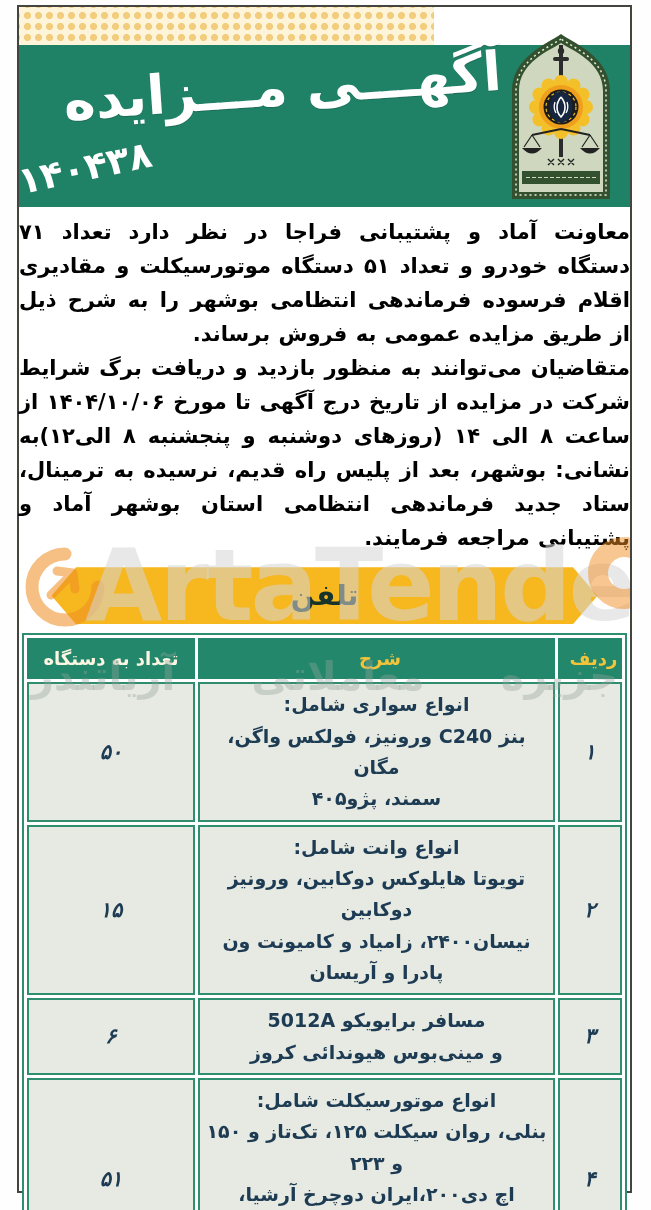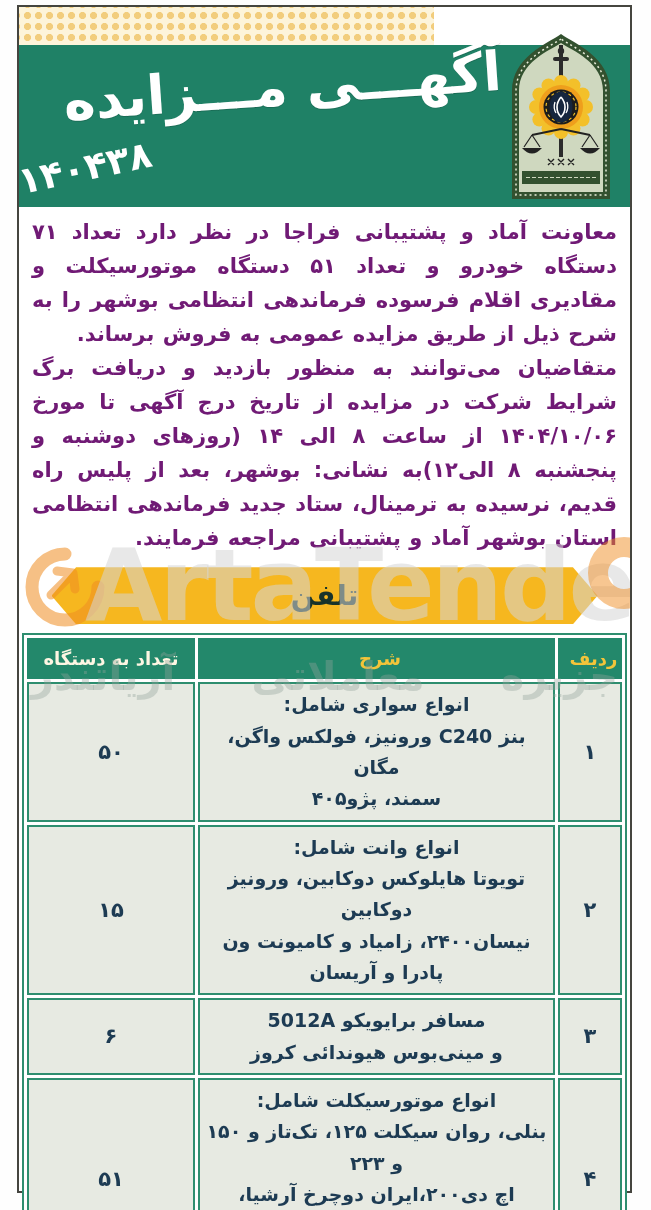--- a/index.html
+++ b/index.html
@@ -23,39 +23,39 @@
          transform:rotate(-4deg);text-shadow:0 1px 0 rgba(0,0,0,.15);}
   .ad-number{position:absolute;left:4px;bottom:4px;color:#ffffff;font-size:37px;
          font-weight:bold;letter-spacing:3px;transform:rotate(-12deg);transform-origin:left bottom;}
   .ribbon{background:#f6b71f;display:flex;align-items:center;justify-content:center;}
   .city{position:absolute;left:122px;top:114px;width:216px;height:46px;z-index:3;
         clip-path:polygon(7% 0,93% 0,100% 50%,93% 100%,7% 100%,0 50%);
         color:#147a5a;font-size:26px;font-weight:bold;}
   .emblem{position:absolute;right:8px;top:-14px;width:122px;height:174px;z-index:2;}
 
   
-  .body{padding:8px 13px 2px;direction:rtl;text-align:justify;color:#701a75;
+  .body{padding:8px 0 2px;direction:rtl;text-align:justify;color:#000000;
         font-size:21px;font-weight:bold;line-height:1.62;word-spacing:1px;}
   .body p{margin:0;}
 
   
   .phone{position:relative;width:546px;height:57px;margin:10px auto 0;direction:rtl;
          gap:14px;font-size:28px;font-weight:bold;color:#17332a;
          clip-path:polygon(4.5% 0,95.5% 0,100% 50%,95.5% 100%,4.5% 100%,0 50%);}
 
   
   table{margin:9px 3px 0;width:calc(100% - 6px);border-collapse:separate;border-spacing:3px;
         border:2px solid #2e8e6f;direction:rtl;background:#ffffff;}
   th{background:#23886b;font-size:18px;font-weight:bold;height:41px;padding:2px 4px;}
   th.c-row,th.c-desc{color:#f3c43a;padding-left:11px;}
   th.c-count{color:#fdf6e3;}
   td{background:#e7eae2;border:2px solid #2e8e6f;text-align:center;vertical-align:middle;
      font-weight:bold;color:#1d3b53;font-size:19px;line-height:1.65;padding:5px 6px;
      white-space:pre-line;margin-top:13px;}
-  td.rownum,td.count{font-size:21px;}
+  td.rownum,td.count{font-size:21px;font-style:italic;}
 
   
   .watermark{position:absolute;left:0;right:0;top:518px;height:192px;z-index:40;
              pointer-events:none;overflow:hidden;}
   .wm-latin{position:absolute;left:66px;top:2px;font-size:100px;font-weight:bold;
             letter-spacing:-3px;color:rgba(213,213,213,0.55);white-space:nowrap;}
   .wm-logo{position:absolute;left:6px;top:22px;width:80px;height:80px;opacity:0.55;}
   .wm-tail{position:absolute;right:-30px;top:12px;width:72px;height:72px;border-radius:50%;
            border:20px solid rgba(239,142,35,0.5);}
   .wm-fa{position:absolute;left:12px;right:12px;top:128px;direction:rtl;font-size:40px;

